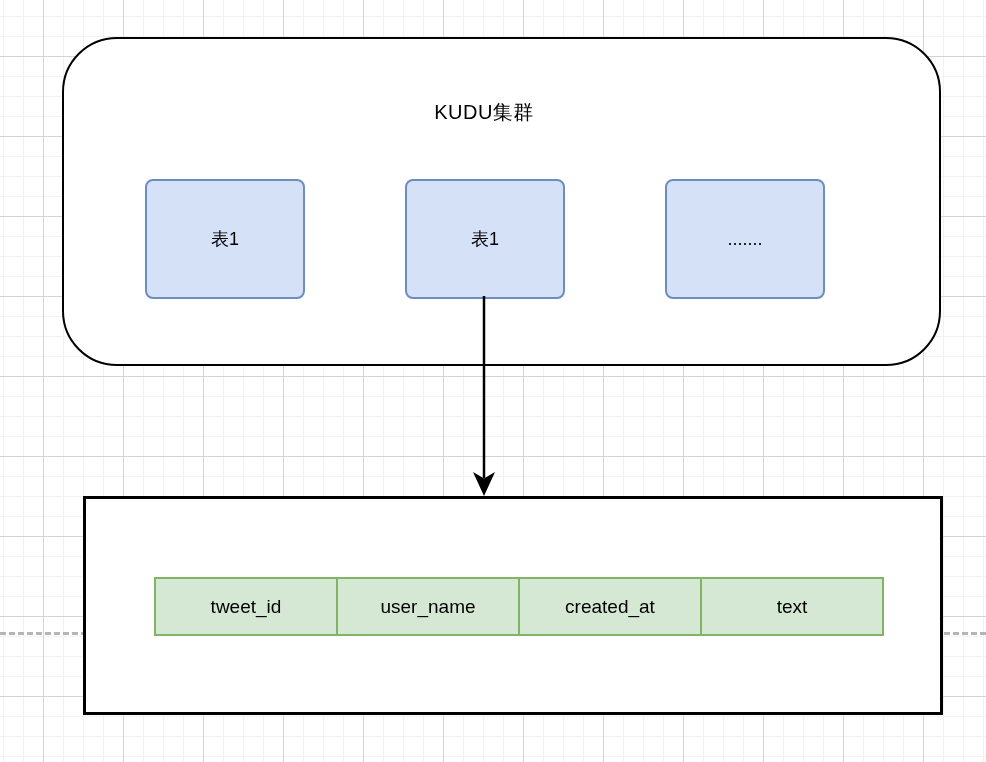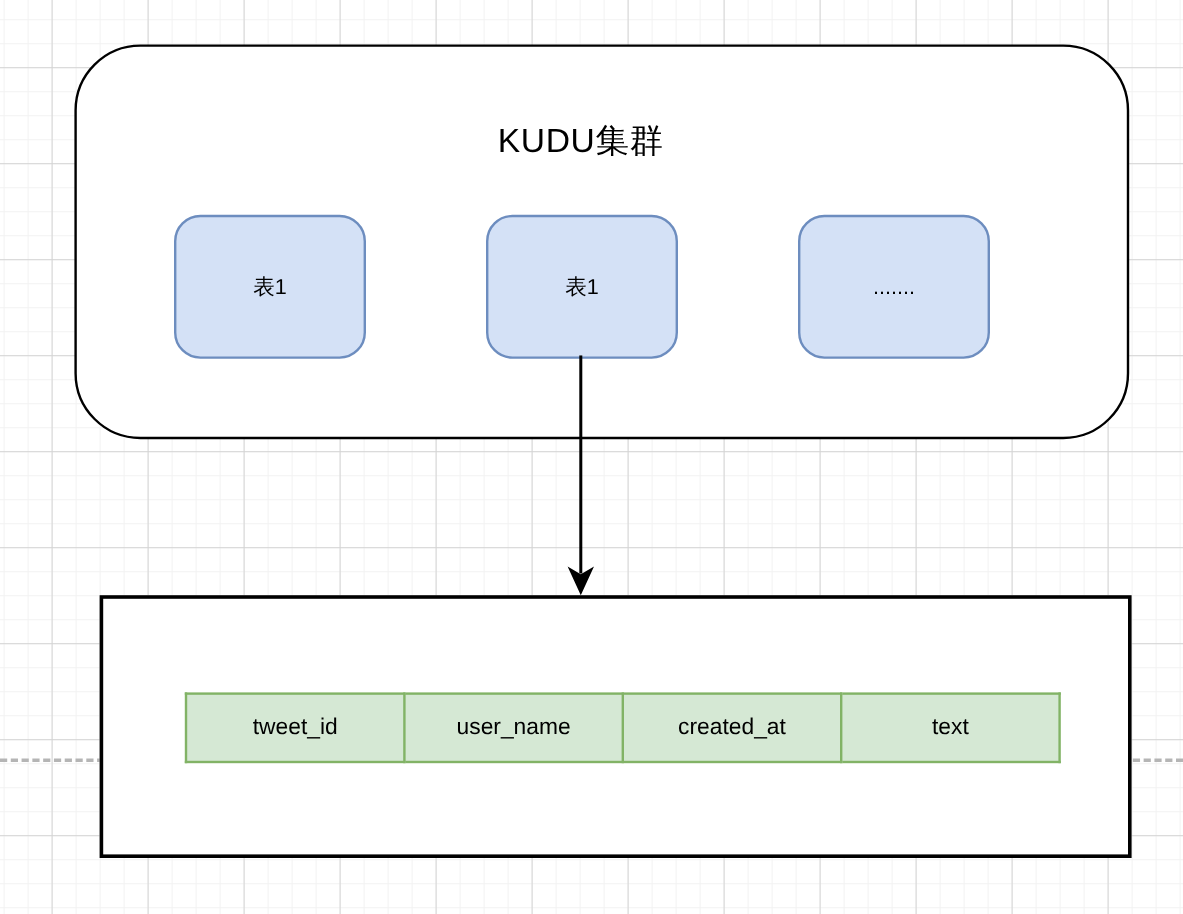--- a/index.html
+++ b/index.html
@@ -47,32 +47,32 @@
     border: 2.5px solid #000000;
     border-radius: 55px;
     z-index: 2;
   }
   .cluster-title {
     position: absolute;
     top: 60px;
     left: 0;
     width: 840px;
     text-align: center;
-    font-size: 28px;
+    font-size: 20px;
     letter-spacing: 0.5px;
   }
   .node {
     position: absolute;
     top: 140px;
     width: 160px;
     height: 120px;
     box-sizing: border-box;
     background: #d4e1f6;
     border: 2px solid #6d8dbf;
-    border-radius: 22px;
+    border-radius: 8px;
     display: flex;
     align-items: center;
     justify-content: center;
     font-size: 18px;
   }
   .node-1 { left: 81px; }
   .node-2 { left: 341px; }
   .node-3 { left: 601px; }
 
   

